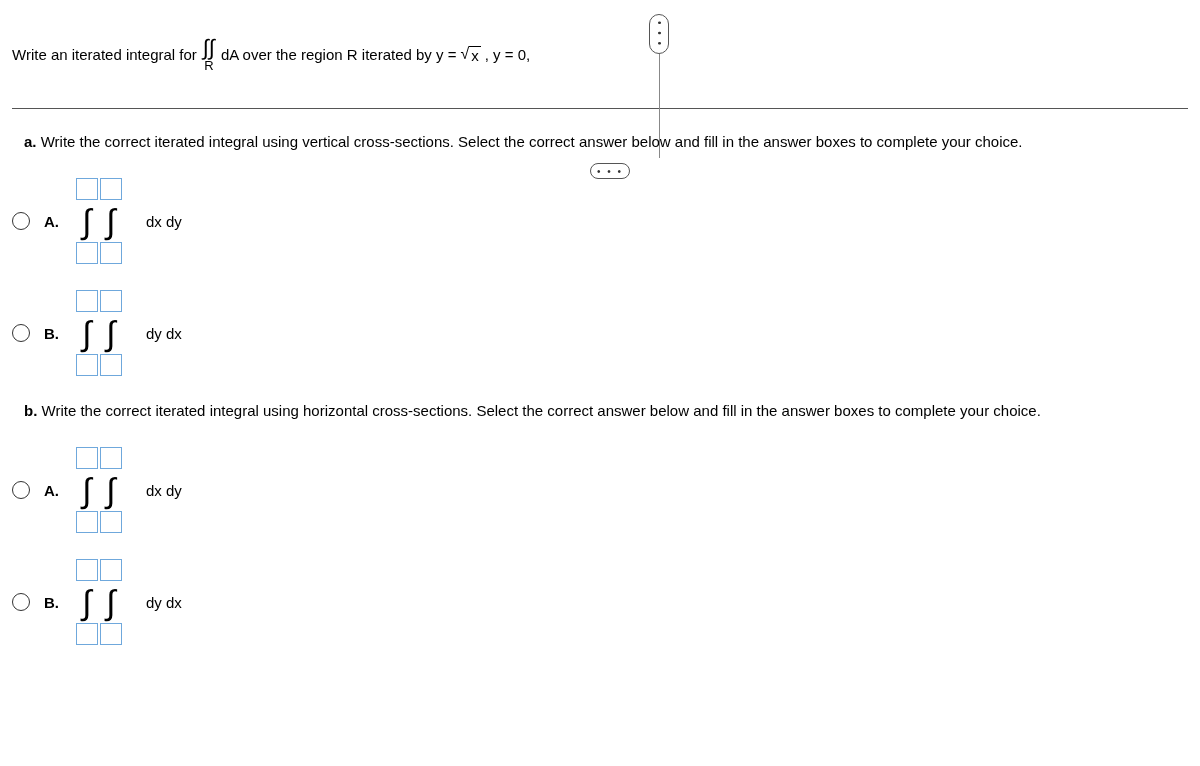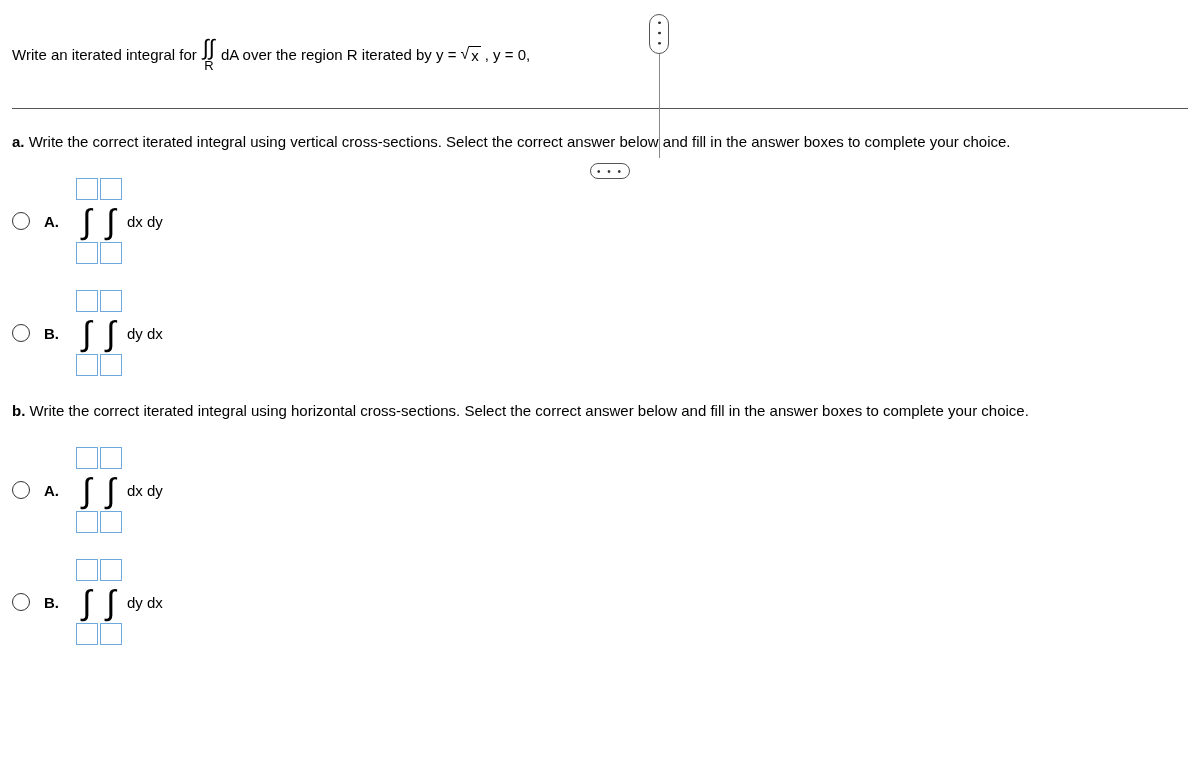--- a/index.html
+++ b/index.html
@@ -86,21 +86,21 @@
       width: 1px;
       height: 104px;
       background: #888;
     }
     .divider {
       border: none;
       border-top: 1px solid #555;
       margin: 36px 0 24px 0;
       width: 100%;
     }
-    .part-instruction { margin-bottom: 28px; }
+    .part-instruction { margin-bottom: 28px; margin-left: 12px; }
     .choice {
       display: flex;
       align-items: center;
       margin-bottom: 26px;
       gap: 14px;
     }
     .radio {
       appearance: none;
       width: 18px;
       height: 18px;
@@ -133,21 +133,21 @@
       width: 22px;
       height: 22px;
       border: 1.5px solid #6fa8dc;
       background: #fff;
     }
     .int-symbol {
       font-size: 34px;
       line-height: 1;
       padding: 0 2px;
     }
-    .diff { margin-left: 3px; }
+    .diff { margin-left: 22px; }
   </style>
 </head>
 <body>
 
 <div class="question-header">
   <div class="qline1">
     <span>Write an iterated integral for</span>
     <span class="dint">
       <span class="dint-top">∫∫</span>
       <span class="dint-sub">R</span>

